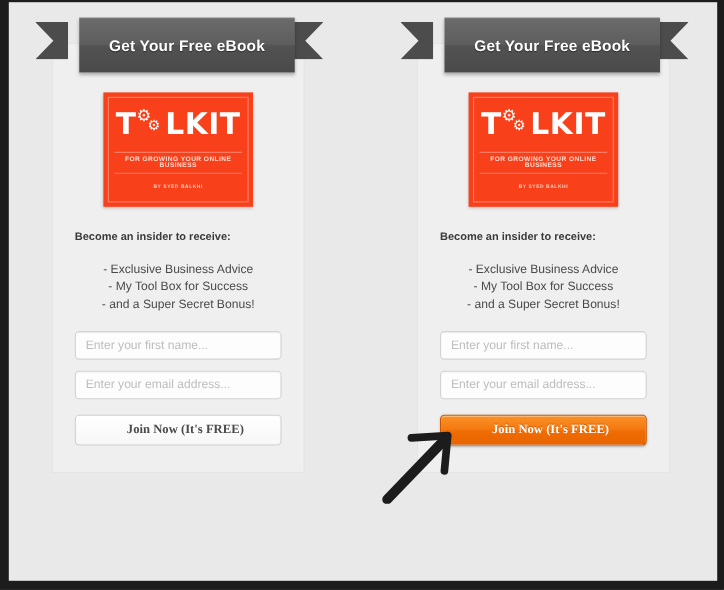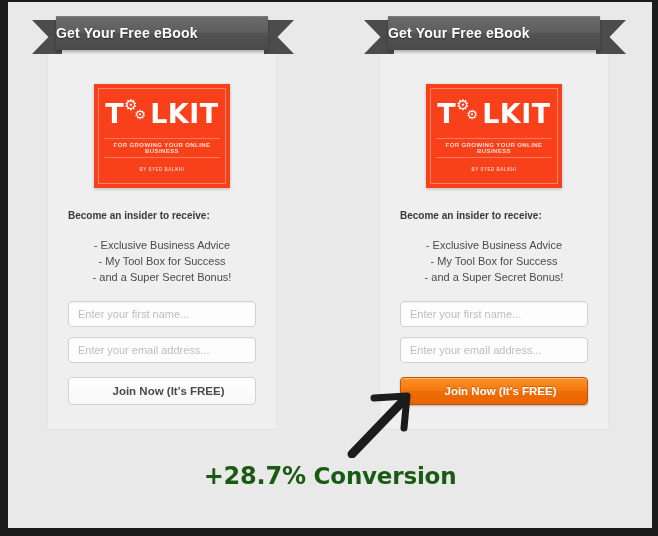--- a/index.html
+++ b/index.html
@@ -73,28 +73,29 @@
   .ribbon-tail.l {
     left: 0;
     clip-path: polygon(0 0, 100% 0, 100% 100%, 0 100%, 55% 50%);
   }
   .ribbon-tail.r {
     right: 0;
     clip-path: polygon(0 0, 100% 0, 45% 50%, 100% 100%, 0 100%);
   }
   .ribbon-body {
     position: absolute;
-    left: 24px;
+    left: 40px;
     right: 26px;
     top: 0;
-    height: 34px;
+    height: 50px;
     background: linear-gradient(180deg, #6b6b6b 0%, #5e5e5e 48%, #525252 52%, #4a4a4a 100%);
     box-shadow: 0 2px 3px rgba(0,0,0,0.28), inset 0 1px 0 rgba(255,255,255,0.12);
     display: flex;
     align-items: center;
+    justify-content: center;
   }
   .ribbon-text {
     color: #ffffff;
     font-size: 14px;
     font-weight: bold;
     letter-spacing: 0.2px;
     text-shadow: 0 1px 1px rgba(0,0,0,0.5);
   }
 
   
@@ -205,21 +206,21 @@
   .field:first-of-type { margin-top: 16px; }
 
   .btn {
     margin-top: 14px;
     width: 100%;
     box-sizing: border-box;
     height: 28px;
     border-radius: 4px;
     font-size: 11.5px;
     font-weight: bold;
-    font-family: Liberation Sans, sans-serif;
+    font-family: Liberation Serif, serif;
     cursor: pointer;
     padding-left: 19px;
   }
   .btn.plain {
     border: 1px solid #d2d2d2;
     background: linear-gradient(180deg, #ffffff 0%, #f7f7f7 100%);
     color: #4a4a4a;
   }
   .btn.orange {
     border: 1px solid #c95400;
@@ -337,18 +338,15 @@
       <div class="ribbon-body">
         <span class="ribbon-text">Get Your Free eBook</span>
       </div>
     </div>
 
     <svg class="arrow" viewBox="0 0 78 68">
       <path d="M8 64 L60 10" stroke="#1c1c1c" stroke-width="9" stroke-linecap="round" fill="none"></path>
       <path d="M30 8 L63 6 L60 38" stroke="#1c1c1c" stroke-width="7" stroke-linecap="round" stroke-linejoin="round" fill="none"></path>
     </svg>
 
-    <div class="conversion">
-      <span class="pct">+28.7%</span><span> Conversion</span>
-    </div>
 
   </div>
 </div>
 
 </body></html>

